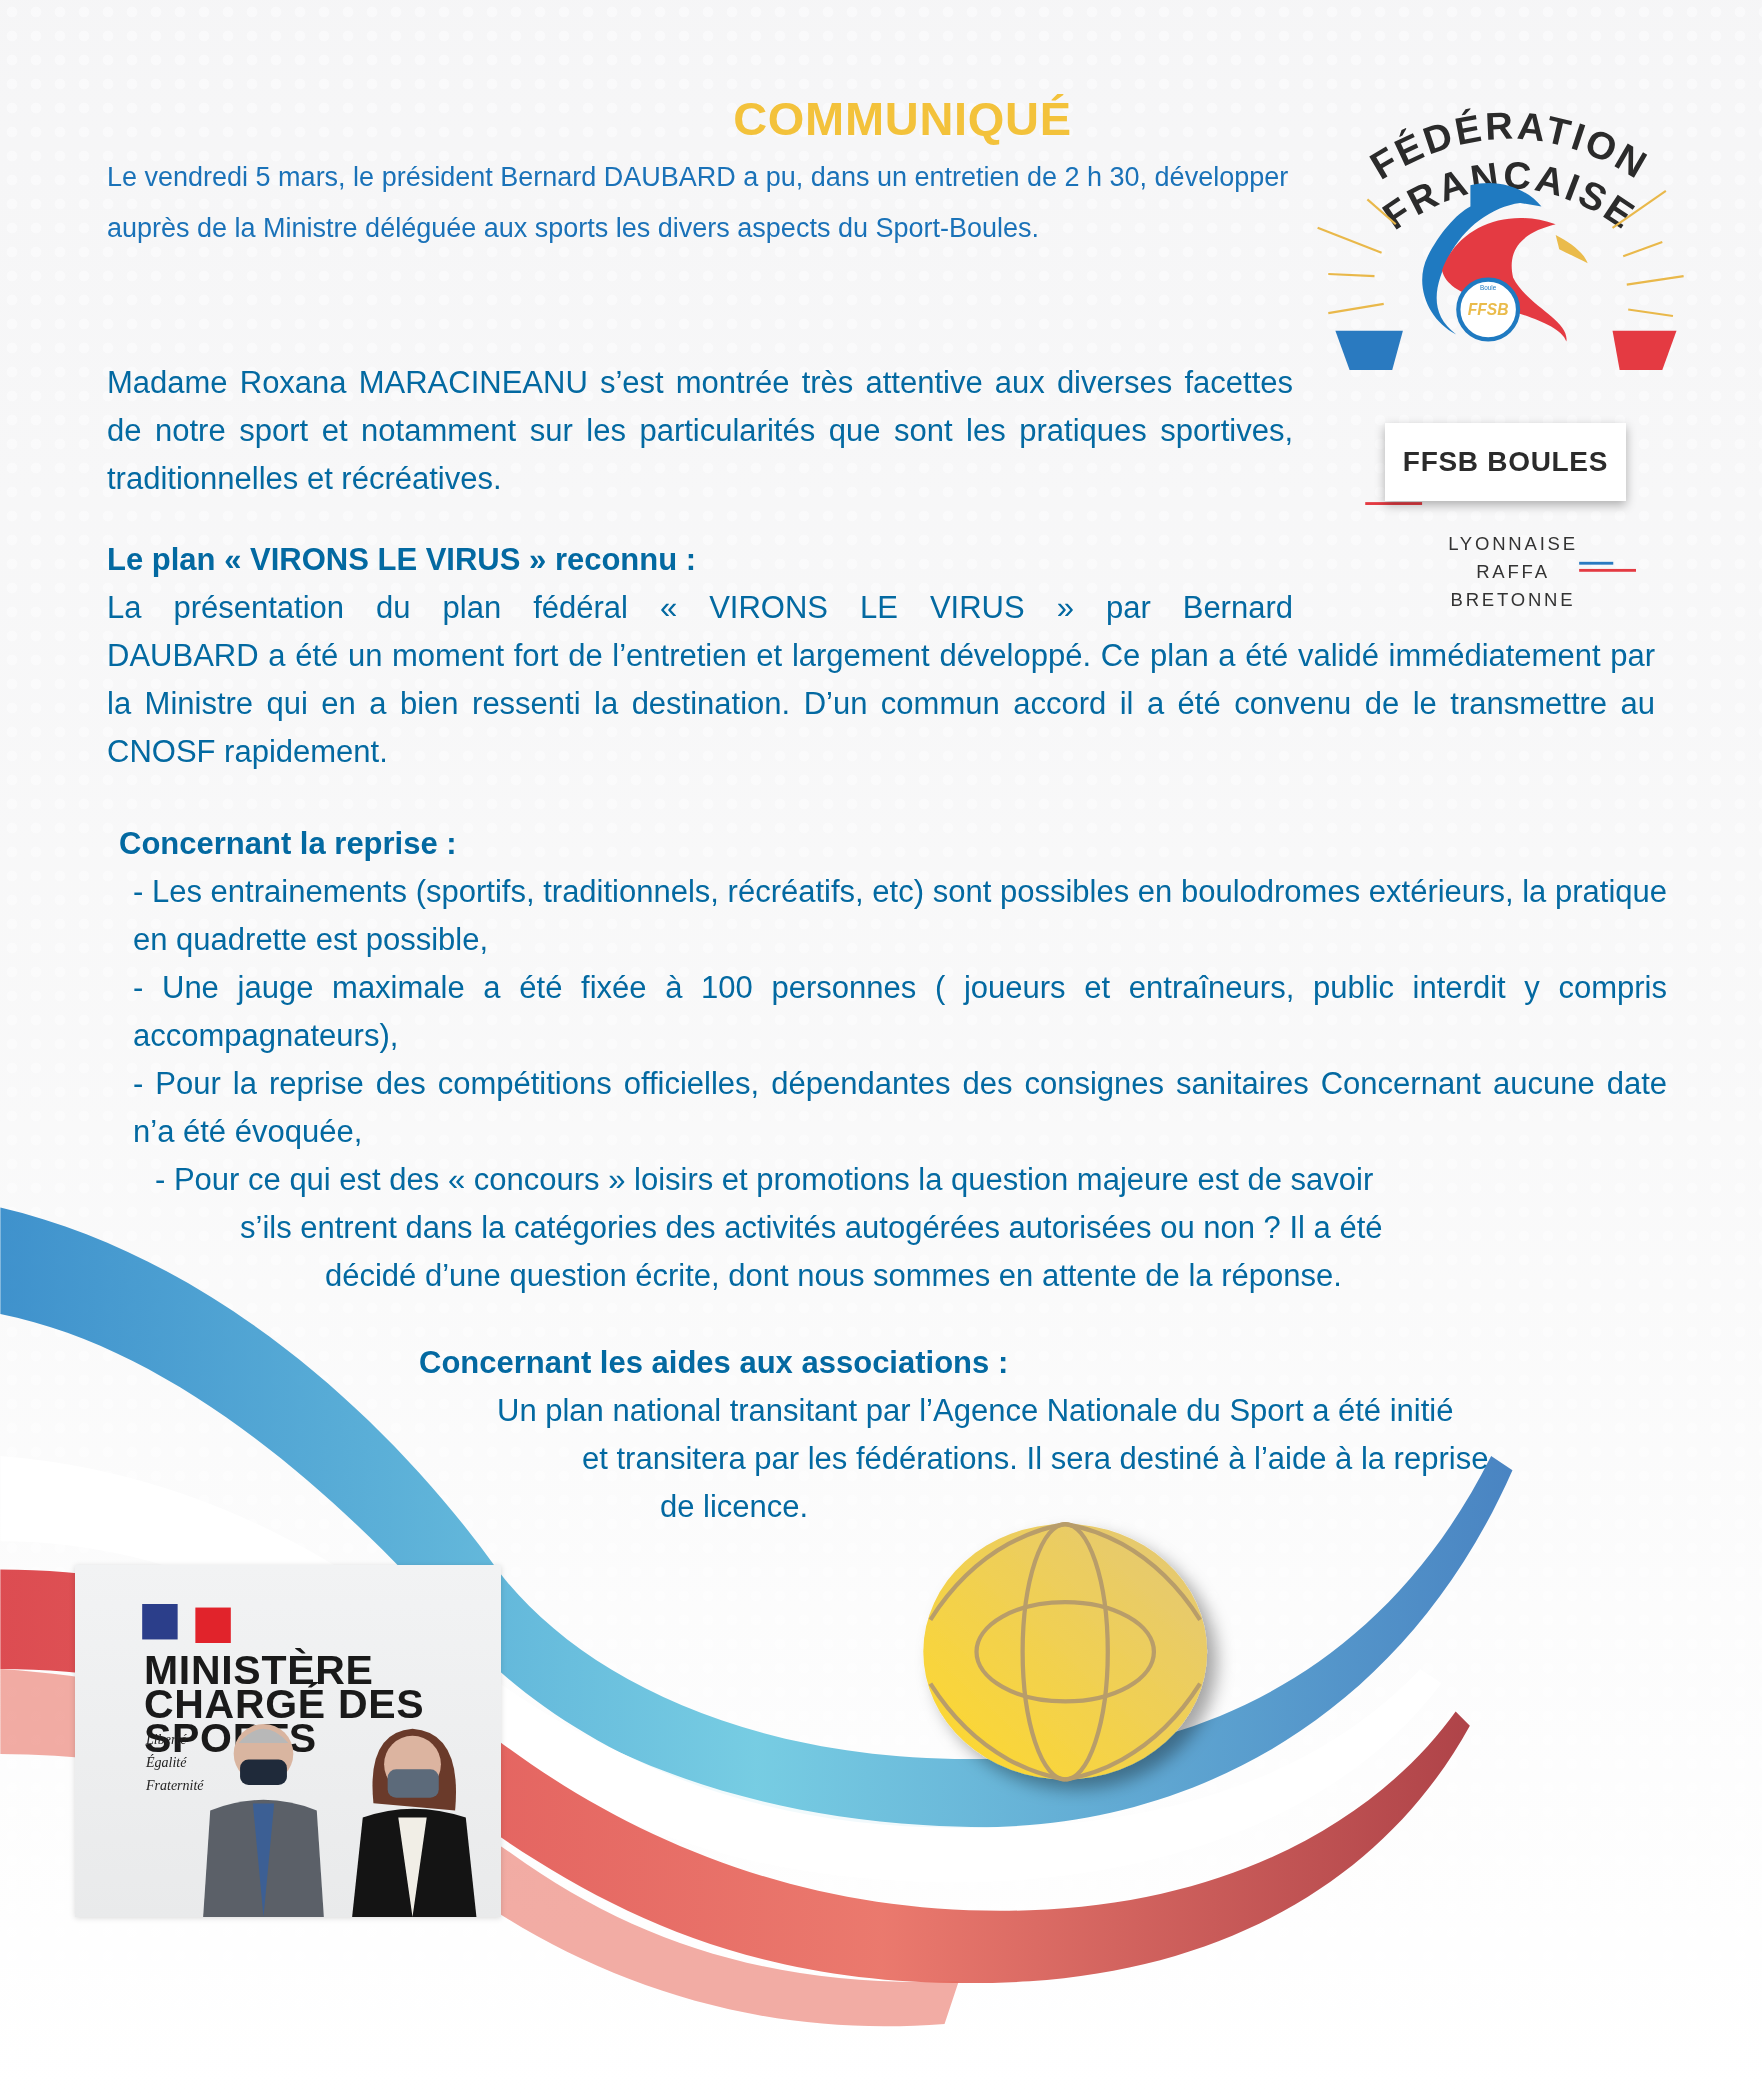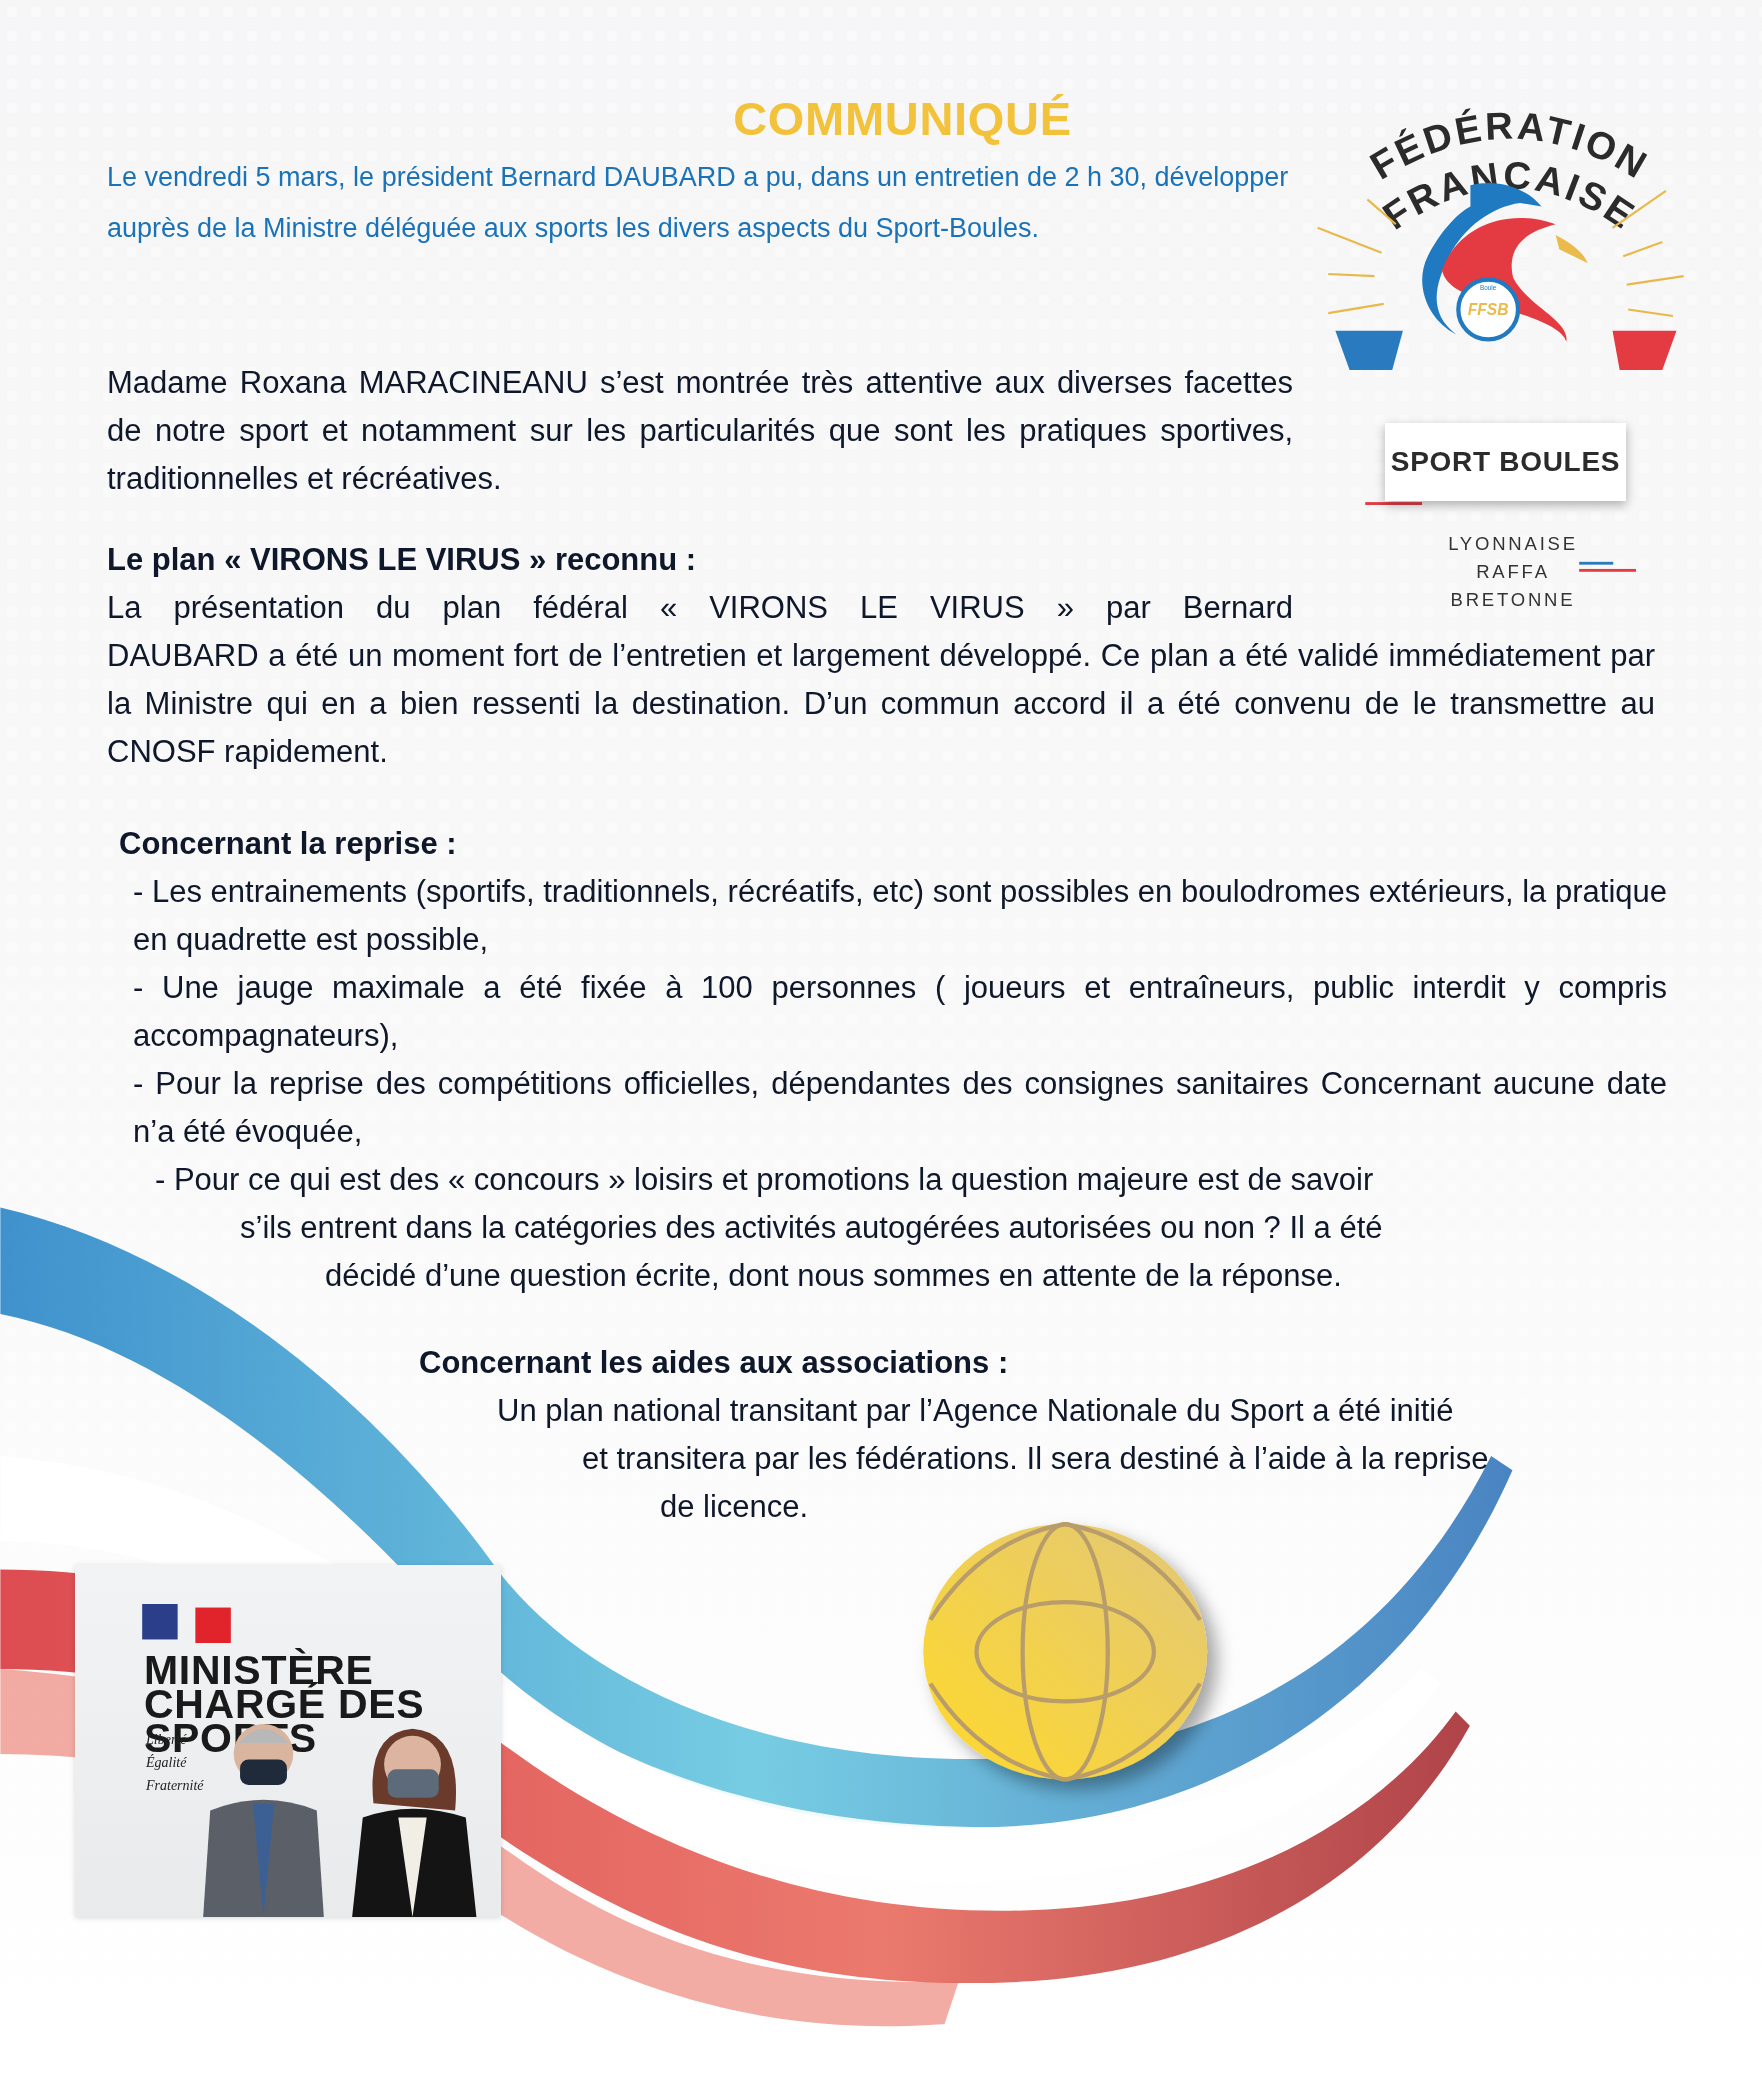--- a/index.html
+++ b/index.html
@@ -22,21 +22,21 @@
   .title {
     position: absolute; left: 675px; top: 91px; width: 455px; text-align: center;
     font-size: 47px; font-weight: bold; color: #f3c23b; letter-spacing: 0.7px;
   }
   .lead {
     position: absolute; left: 107px; top: 152px; width: 1193px;
     font-size: 27px; line-height: 51px; color: #1a72b8;
   }
   .para {
     position: absolute; left: 107px; width: 1186px;
-    font-size: 31px; line-height: 48px; text-align: justify; color: #0f172a;
+    font-size: 31px; line-height: 48px; text-align: justify; color: #0369a1;
   }
   .p1 { top: 359px; }
   .h { font-weight: bold; display: block; }
   .p2 { top: 536px; width: 1548px; }
   .p2 .first { display:block; width: 1186px; text-align: justify; text-align-last: justify; }
   .p3 { top: 820px; width: 1548px; margin-left: 12px; }
   .p3 .li { display: block; text-align: justify; }
   .li1 { padding-left: 14px; }
   .li4a { padding-left: 36px; }
   .li4b { padding-left: 121px; }
@@ -156,21 +156,21 @@
     <text x="245" y="258" font-size="9" fill="#1f7ac1" text-anchor="middle">Boule</text>
 
     <polygon points="30,315 125,315 110,370 50,370" fill="#2a7ac0"></polygon>
     <polygon points="420,315 510,315 490,370 430,370" fill="#e43a42"></polygon>
 
     <rect x="105" y="547" width="48" height="4" fill="#2a7ac0"></rect>
       <rect x="72" y="556" width="80" height="4" fill="#e43a42"></rect>
     <rect x="373" y="640" width="48" height="4" fill="#2a7ac0"></rect>
       <rect x="373" y="650" width="80" height="4" fill="#e43a42"></rect>
   </svg>
-  <div class="banner" style="left:71px;top:316px">SPORT BOULES</div>
+  <div class="banner" style="left:71px;top:316px">FFSB BOULES</div>
   <div class="sub-lines" style="left:121px;top:423px">
     <div>LYONNAISE</div>
     <div>RAFFA</div>
     <div>BRETONNE</div>
   </div>
 </div>
 
 <svg style="position:absolute;left:902px;top:1513px" width="369" height="313" viewBox="0 0 520 440">
   <defs>
     <linearGradient id="ball" x1="0" y1="1" x2="1" y2="0">

